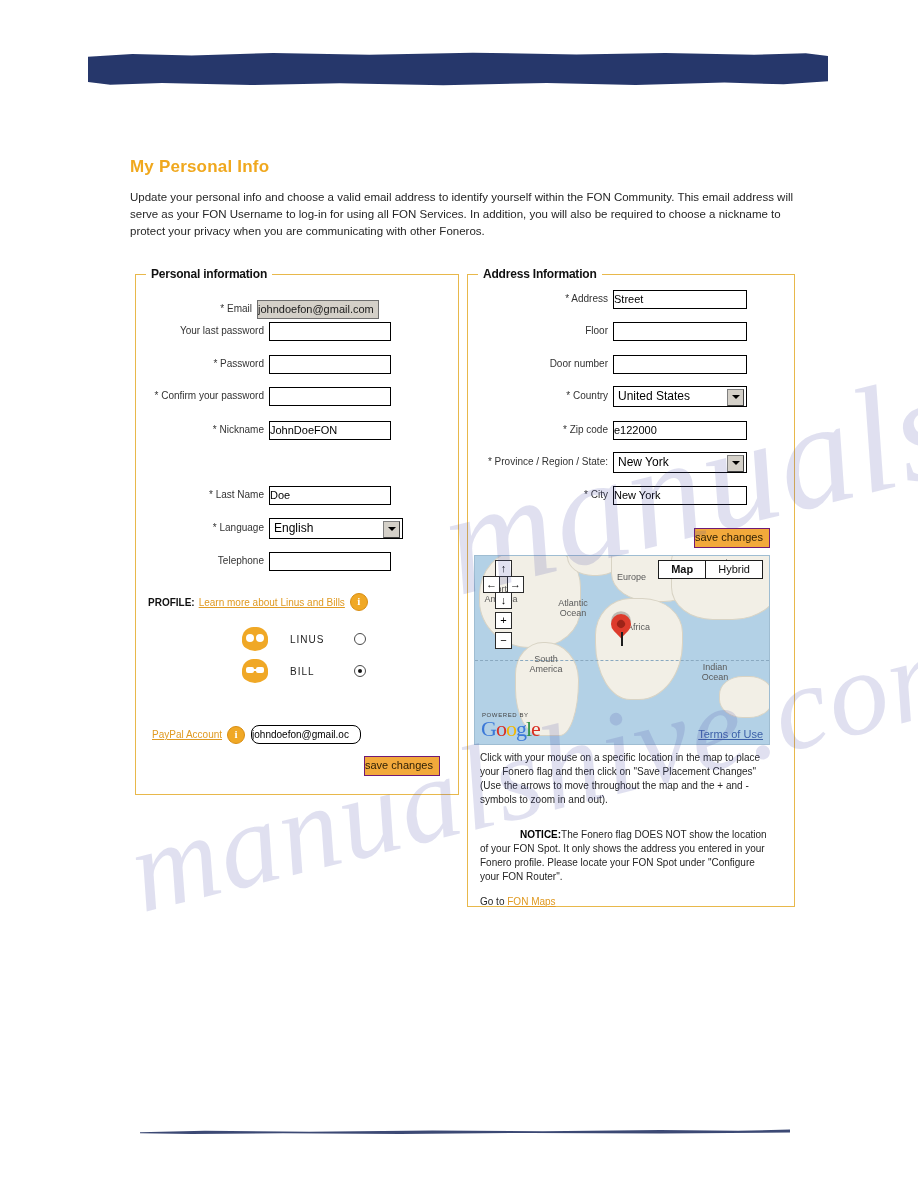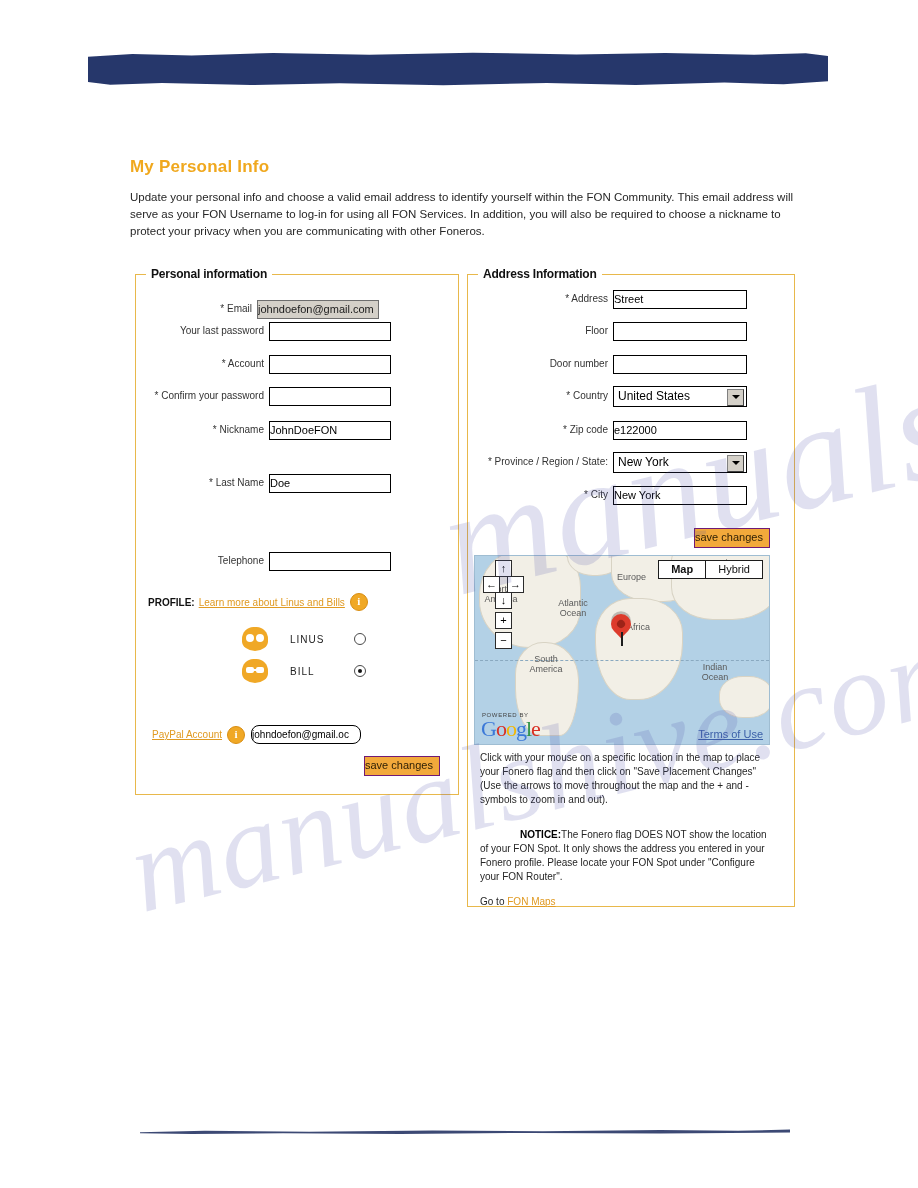--- a/index.html
+++ b/index.html
@@ -413,40 +413,49 @@
       <div class="field-label">* Email</div>
       <input class="text-input disabled" type="text" readonly="" value="johndoefon@gmail.com" style="">
     </div>
 
     <div class="form-row" style="left:12px; top:46px;">
       <div class="field-label">Your last password</div>
       <input class="text-input" type="text" value="" style="">
     </div>
 
     <div class="form-row" style="left:12px; top:79px;">
-      <div class="field-label">* Account</div>
+      <div class="field-label">* Password</div>
       <input class="text-input" type="text" value="" style="">
     </div>
 
     <div class="form-row" style="left:12px; top:111px;">
       <div class="field-label">* Confirm your password</div>
       <input class="text-input" type="text" value="" style="">
     </div>
 
     <div class="form-row" style="left:12px; top:145px;">
       <div class="field-label">* Nickname</div>
       <input class="text-input" type="text" value="JohnDoeFON" style="">
     </div>
 
 
-    <div class="form-row" style="left:12px; top:198px;align-items:center;">
+    <div class="form-row" style="left:12px; top:210px;align-items:center;">
       <div class="field-label">* Last Name</div>
       <input class="text-input" type="text" value="Doe" style="">
     </div>
 
+    <div class="form-row" style="left:12px; top:243px;">
+      <div class="field-label">* Language</div>
+      <div class="select-box" style="width:134px;">
+        <span>English</span>
+        <span class="select-arrow">
+            <i></i>
+          </span>
+      </div>
+    </div>
 
     <div class="form-row" style="left:12px; top:276px;">
       <div class="field-label">Telephone</div>
       <input class="text-input" type="text" value="" style="">
     </div>
 
     <div id="profile-line">
       <span id="profile-label">PROFILE:</span>
       <span class="link" style="margin-left:4px;">Learn more about Linus and Bills</span>
       <span class="info-badge">i</span>

